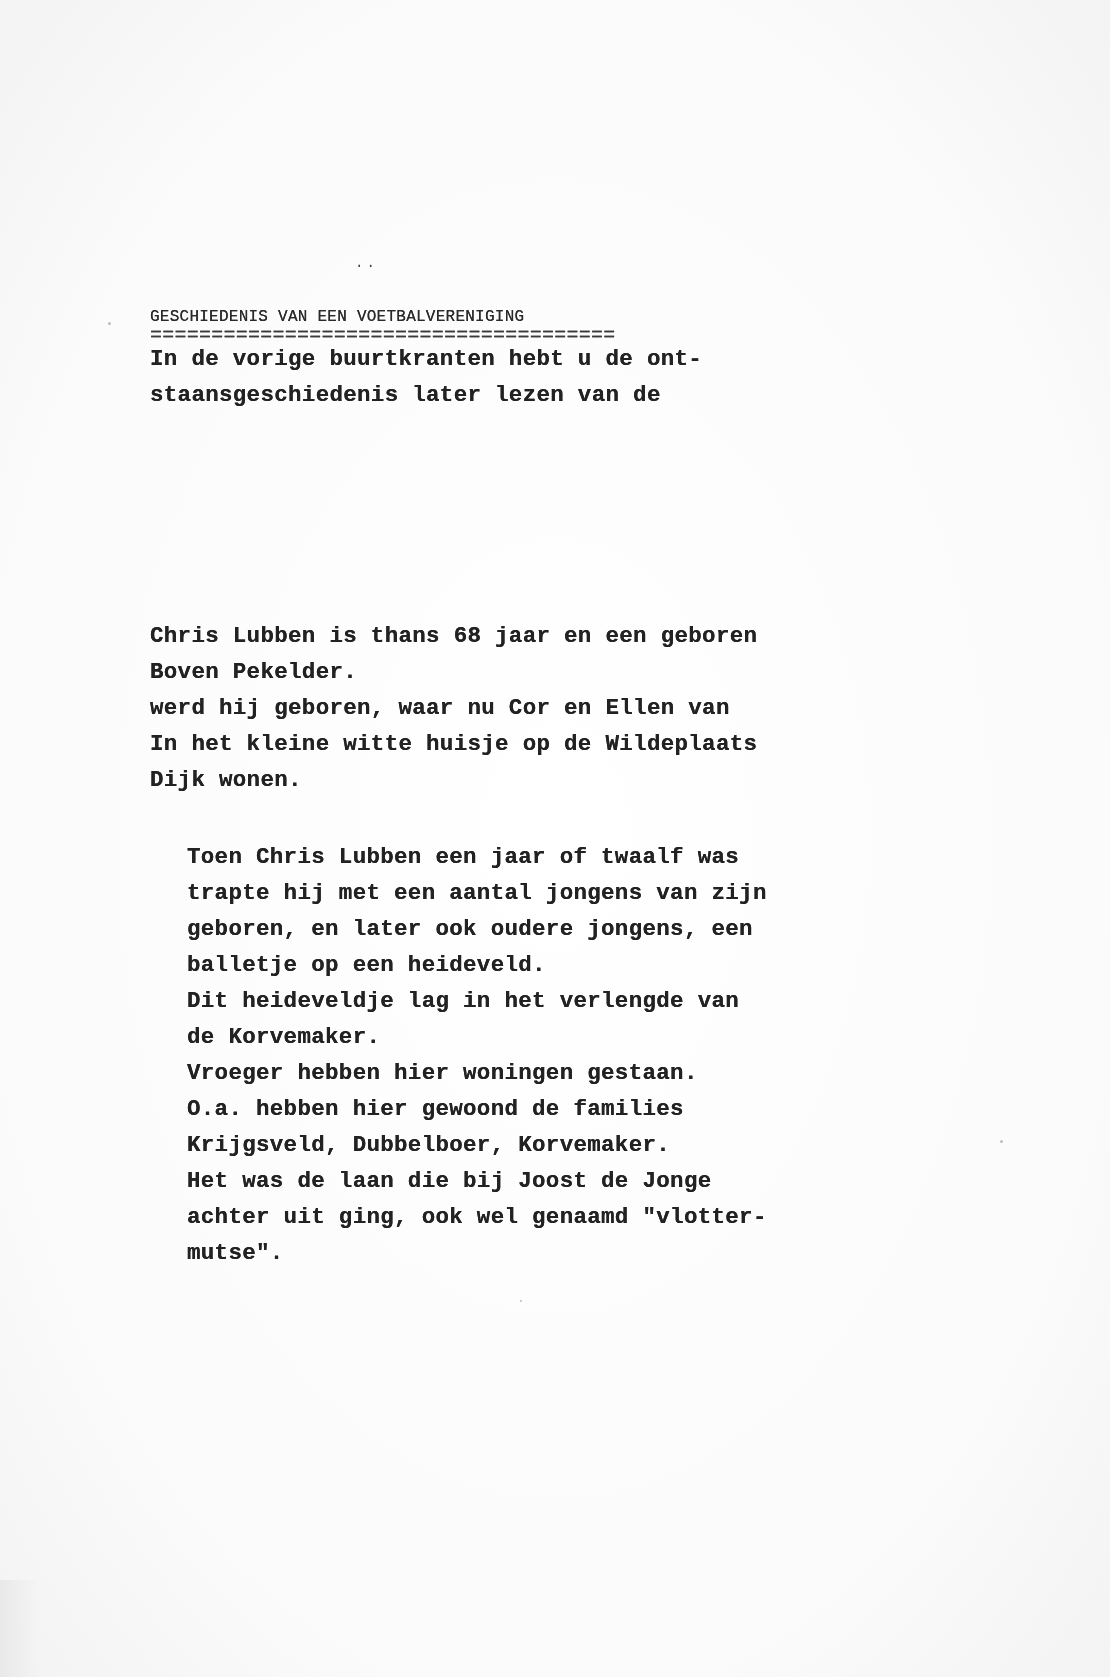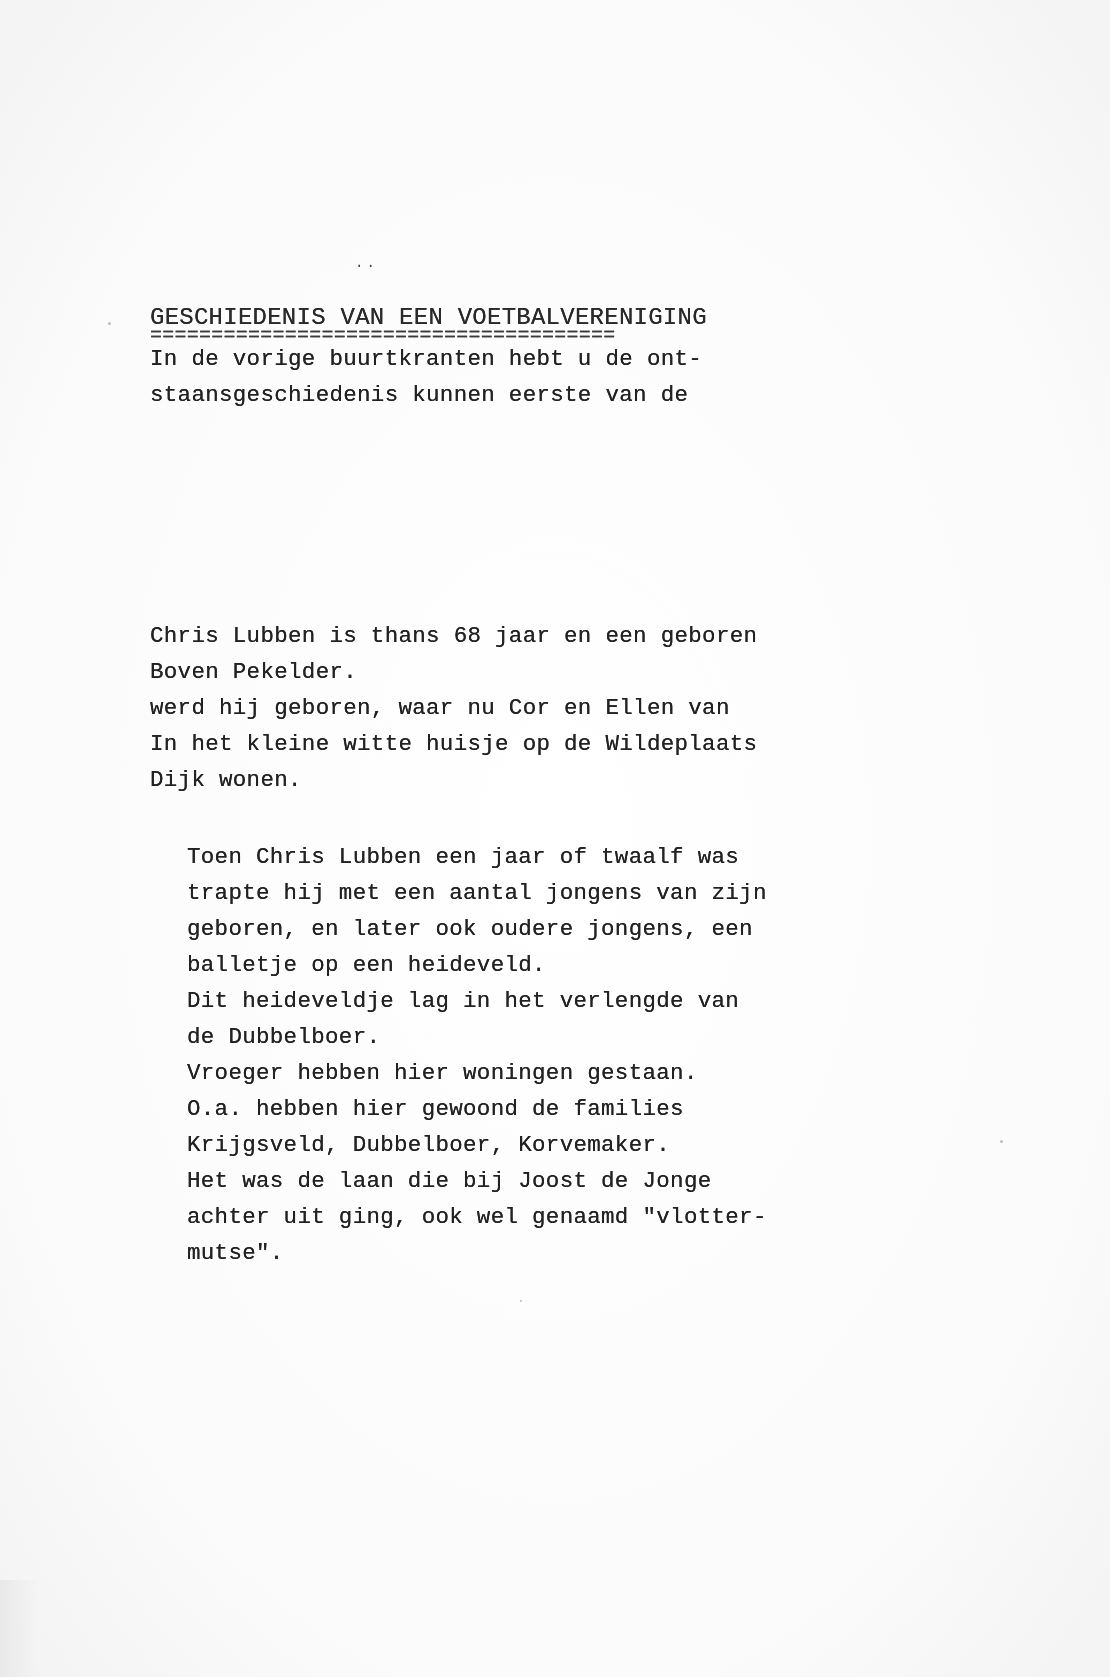--- a/index.html
+++ b/index.html
@@ -39,21 +39,21 @@
       color: #222222;
       letter-spacing: 0.3px;
       white-space: pre;
       position: absolute;
       left: 150px;
       line-height: 37px;
       text-shadow: 0 0 0.6px #333;
     }
     .title {
       top: 299px;
-      font-size: 24px;
+      font-size: 16px;
       letter-spacing: 0.25px;
       color: #2a2a2a;
     }
     .underline {
       top: 326px;
       font-size: 20px;
       letter-spacing: 0.25px;
       color: #3a3a3a;
       line-height: 20px;
     }
@@ -69,57 +69,58 @@
     .block { position: absolute; left: 150px; }
     .line {
       font-family: "Liberation Mono", "DejaVu Sans Mono", monospace;
       font-size: 22.5px;
       color: #222222;
       white-space: pre;
       height: 36px;
       line-height: 36px;
       letter-spacing: 0.3px;
       text-shadow: 0 0 0.6px #333;
+      font-weight: bold;
     }
   </style>
 </head>
 <body>
 
 <div class="page">
   <div class="scan-left-shadow"></div>
   <div class="speck" style="left:108px;top:322px;"></div>
   <div class="speck" style="left:1000px;top:1140px;"></div>
   <div class="speck" style="left:520px;top:1300px;width:2px;height:2px;"></div>
 
   <div class="dots">..</div>
 
   <div class="typed title">GESCHIEDENIS VAN EEN VOETBALVERENIGING</div>
   <div class="typed underline">======================================</div>
 
   <div class="block" style="top:341px;">
     <div class="line">In de vorige buurtkranten hebt u de ont-</div>
-    <div class="line">staansgeschiedenis kunnen eerste van de</div>
+    <div class="line">staansgeschiedenis later lezen van de</div>
   </div>
 
 
   <div class="block" style="top:618px;">
     <div class="line">Chris Lubben is thans 68 jaar en een geboren</div>
     <div class="line">Boven Pekelder.</div>
     <div class="line">werd hij geboren, waar nu Cor en Ellen van</div>
     <div class="line">In het kleine witte huisje op de Wildeplaats</div>
     <div class="line">Dijk wonen.</div>
   </div>
 
   <div class="block" style="top:839px;margin-left:37px;">
     <div class="line">Toen Chris Lubben een jaar of twaalf was</div>
     <div class="line">trapte hij met een aantal jongens van zijn</div>
     <div class="line">geboren, en later ook oudere jongens, een</div>
     <div class="line">balletje op een heideveld.</div>
     <div class="line">Dit heideveldje lag in het verlengde van</div>
-    <div class="line">de Dubbelboer.</div>
+    <div class="line">de Korvemaker.</div>
     <div class="line">Vroeger hebben hier woningen gestaan.</div>
     <div class="line">O.a. hebben hier gewoond de families</div>
     <div class="line">Krijgsveld, Dubbelboer, Korvemaker.</div>
     <div class="line">Het was de laan die bij Joost de Jonge</div>
     <div class="line">achter uit ging, ook wel genaamd "vlotter-</div>
     <div class="line">mutse".</div>
   </div>
 </div>
 
 </body></html>

